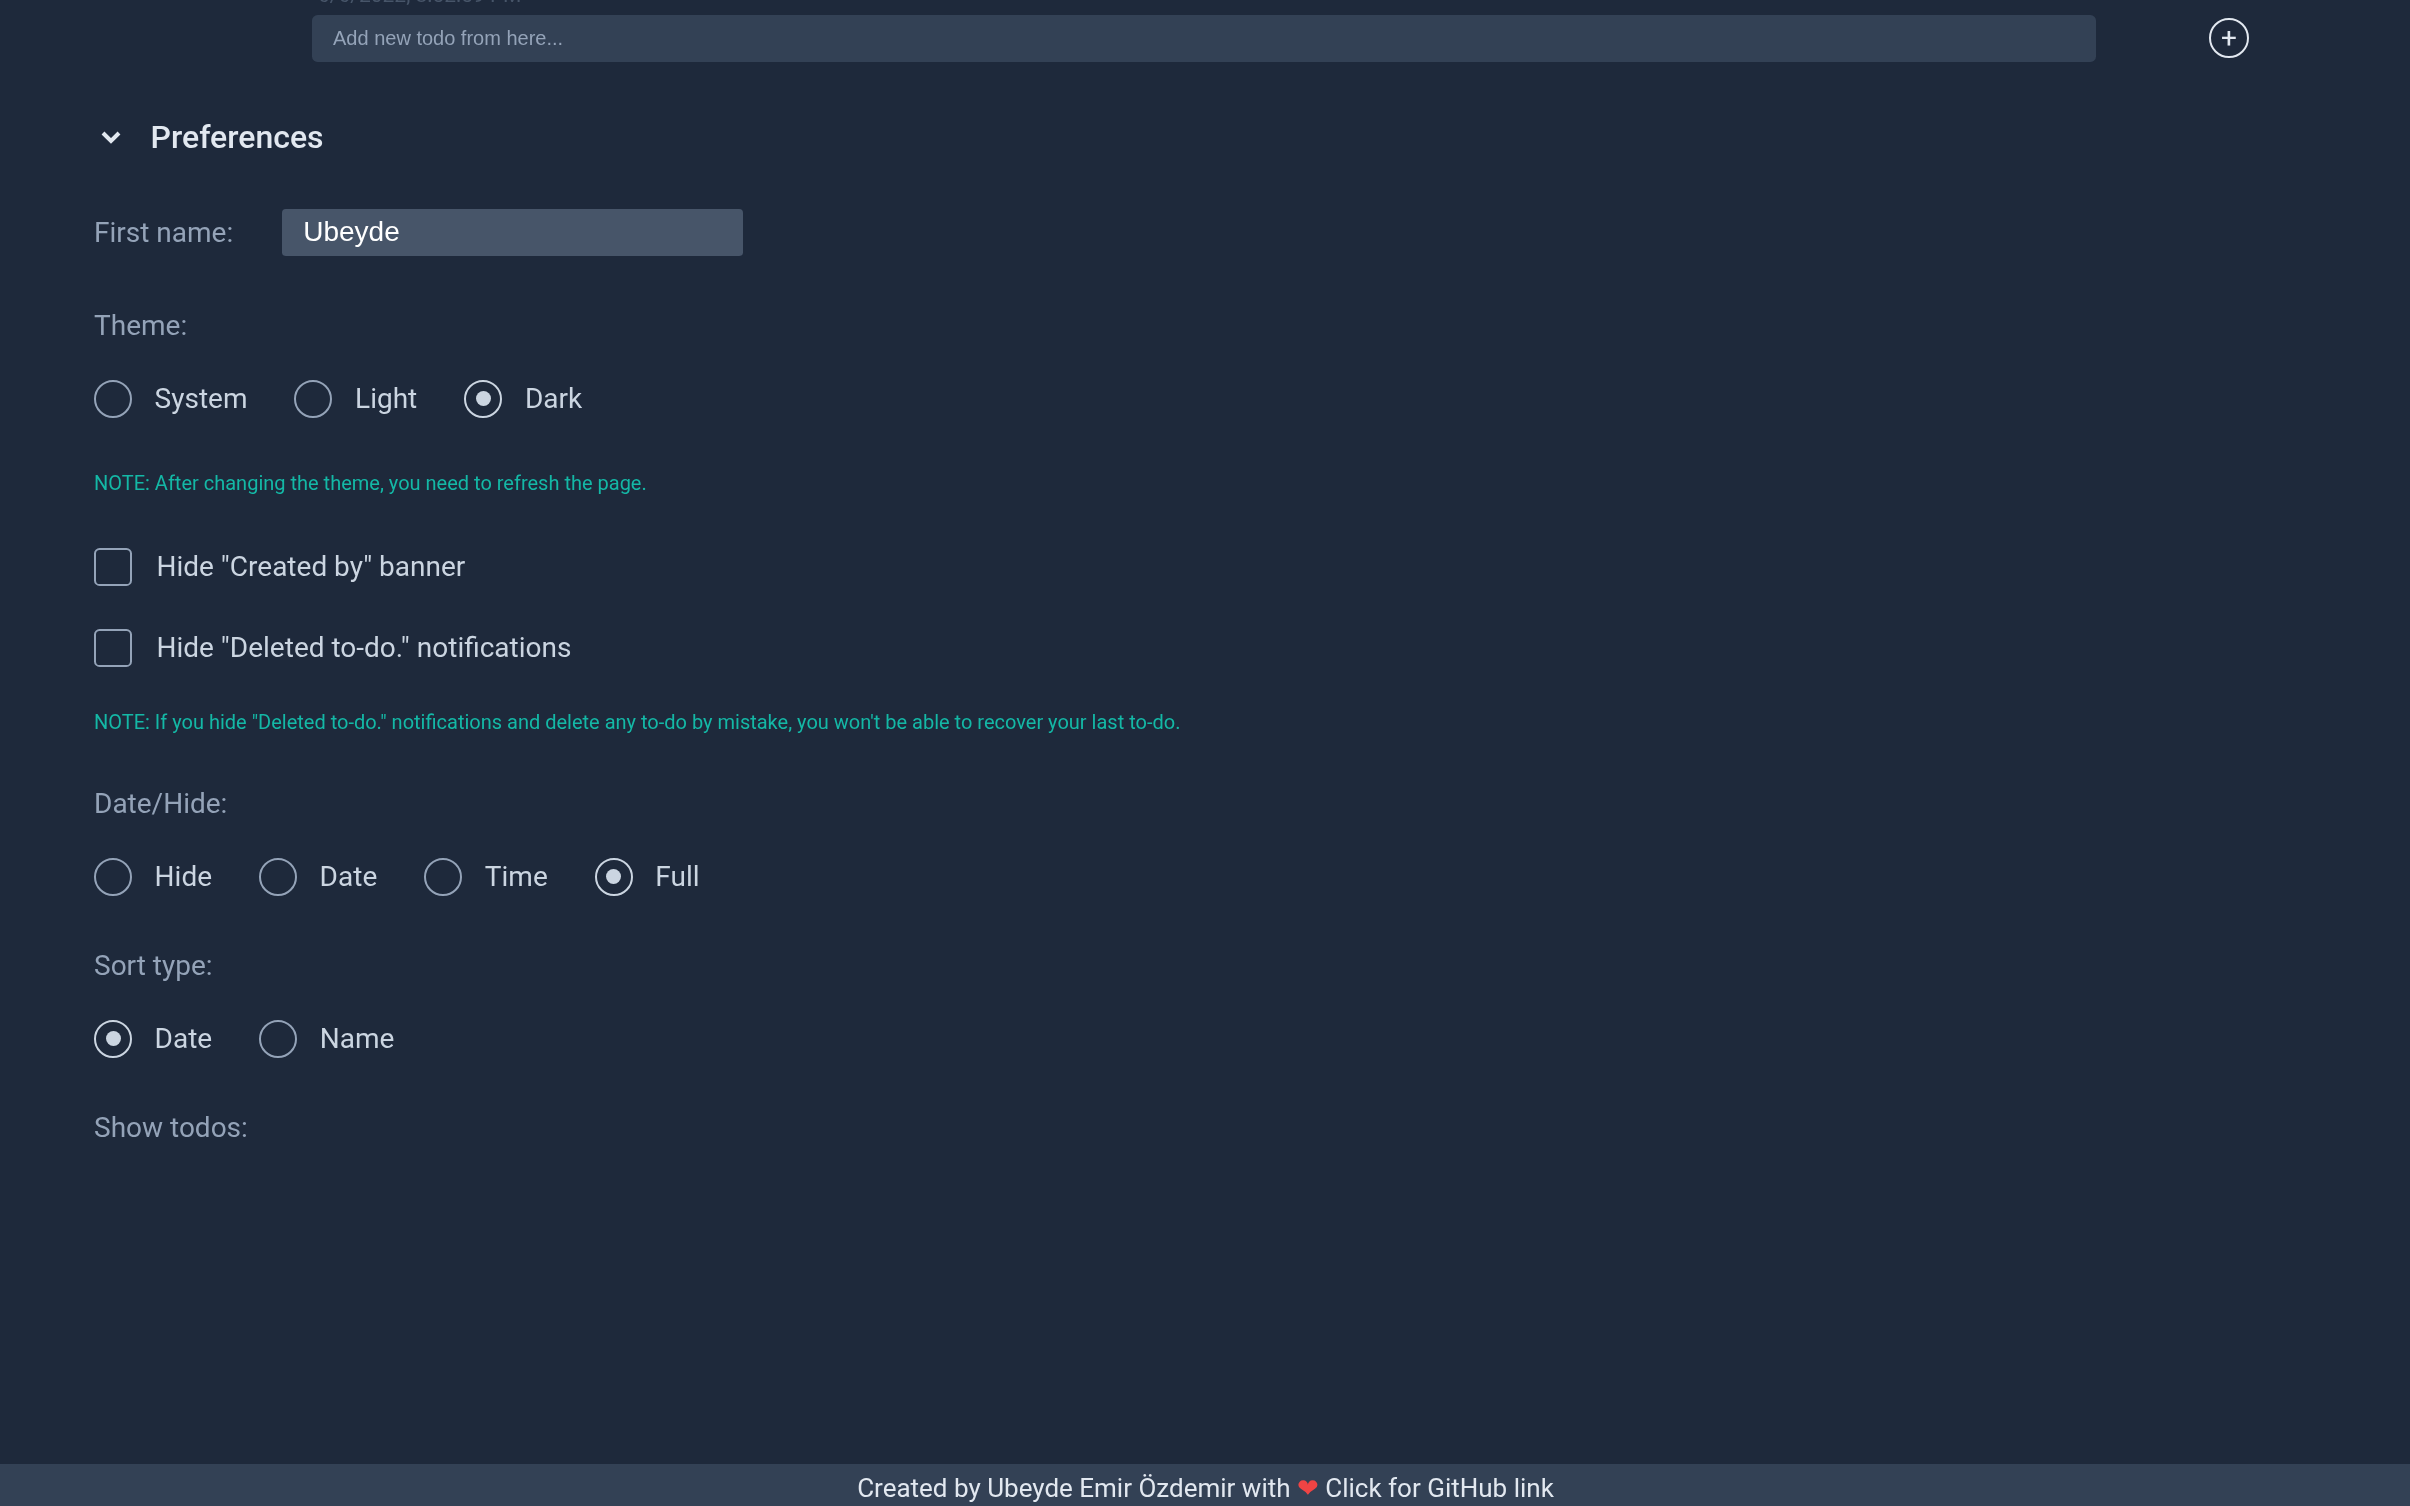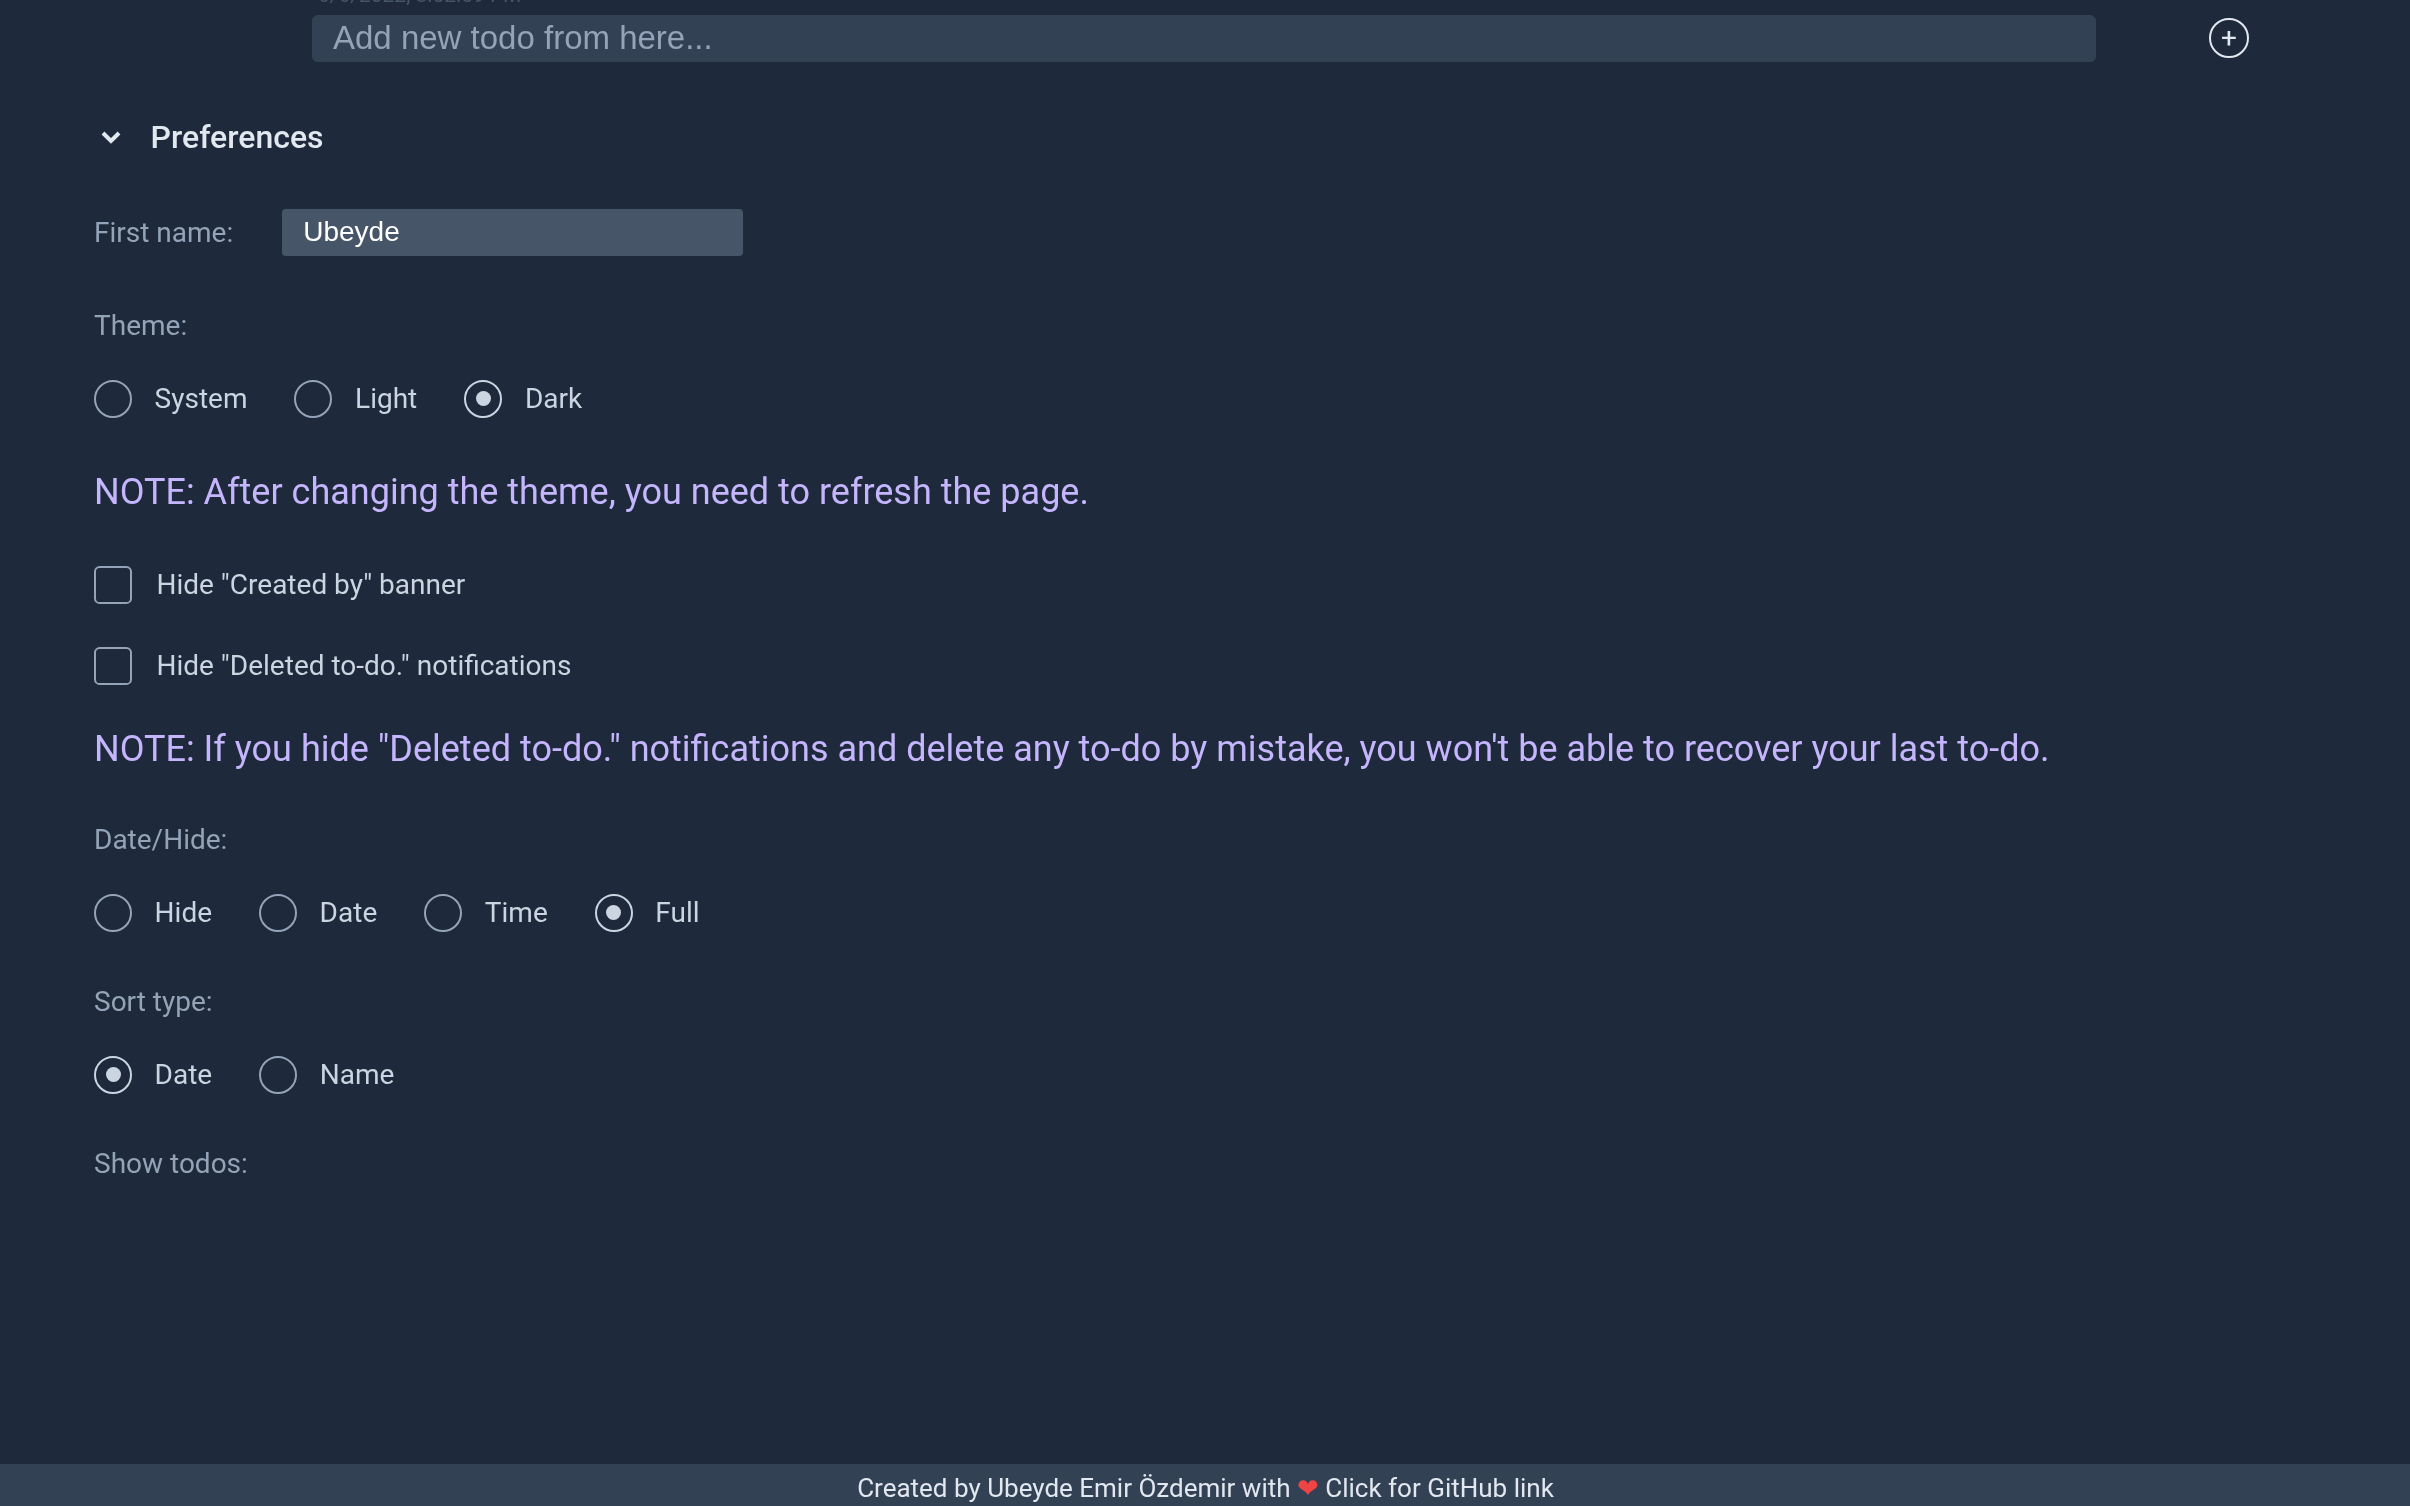--- a/index.html
+++ b/index.html
@@ -36,21 +36,21 @@
   .add-input {
     margin-left: 218px;
     flex: 0 0 auto;
     width: 1784px;
     height: 47px;
     background: #334155;
     border: none;
     border-radius: 5.6px;
     padding: 0 21px;
     color: #e2e8f0;
-    font-size: 33px;
+    font-size: 20px;
   }
   .add-input::placeholder { color: #94a3b8; }
   .add-btn {
     width: 40px; height: 40px;
     border: 2.8px solid #e2e8f0;
     border-radius: 50%;
     display: flex; align-items: center; justify-content: center;
     color: #e2e8f0;
     font-size: 28px;
     line-height: 1;
@@ -93,21 +93,21 @@
     width: 38px; height: 38px; border-radius: 50%;
     border: 2.8px solid #94a3b8;
     display: flex; align-items: center; justify-content: center;
     flex-shrink: 0;
   }
   .radio-inner { width: 15px; height: 15px; border-radius: 50%; background: #cbd5e1; display: none; }
   .radio-item.selected .radio-inner { display: block; }
   .radio-item.selected .radio-outer { border-color: #cbd5e1; }
   .radio-label { color: #cbd5e1; font-size: 28px; }
 
-  .note { color: #c4b5fd; font-size: 36px; margin-bottom: 53px; }
+  .note { color: #14b8a6; font-size: 20px; margin-bottom: 53px; }
 
   .check-row { display: flex; align-items: center; gap: 24.5px; margin-bottom: 43px; cursor: pointer; }
   .checkbox {
     width: 38px; height: 38px; border: 2.8px solid #94a3b8; border-radius: 5.6px;
     flex-shrink: 0;
   }
   .check-label { color: #cbd5e1; font-size: 28px; }
 
   .footer {
     width: 100%;

